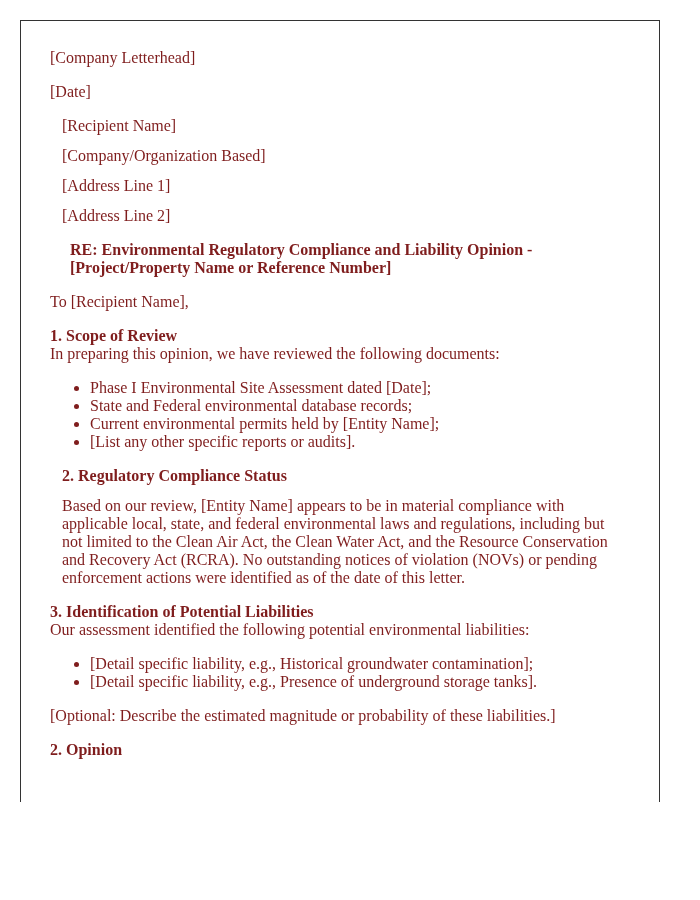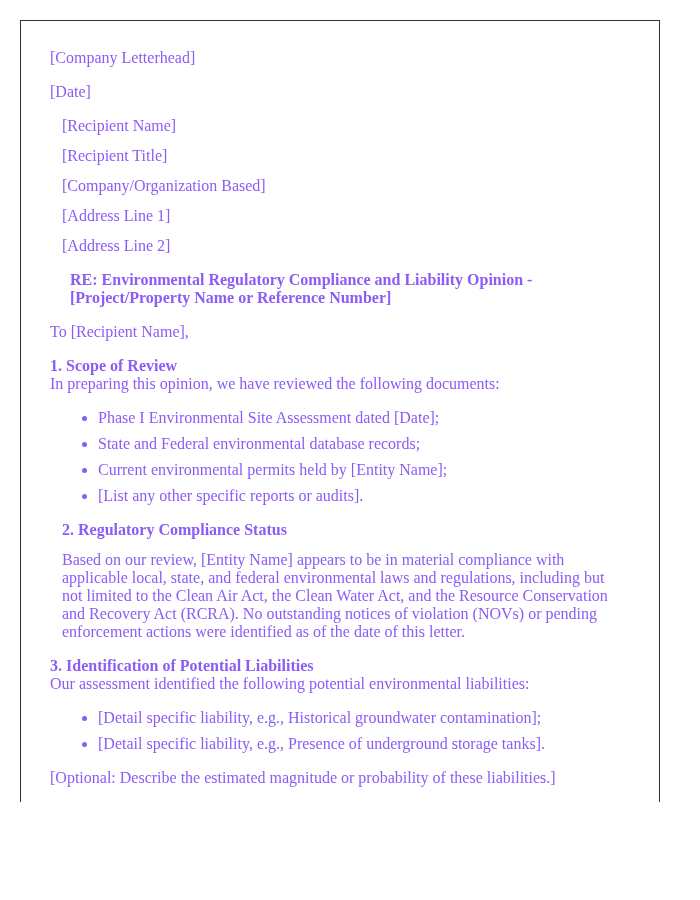--- a/index.html
+++ b/index.html
@@ -14,42 +14,41 @@
       box-sizing: border-box;
       overflow: hidden;
     }
     .content {
       position: absolute;
       left: 29px; top: 28px;
       width: 590px;
       font-family: "Liberation Serif", "DejaVu Serif", serif;
       font-size: 16px;
       line-height: 18px;
-      color: #8b5cf6;
+      color: #7f1d1d;
     }
     p { margin: 0 0 16px 0; }
     .block { margin: 0 0 16px 0; }
     .block div { margin: 12px; }
     .re { font-weight: bold; margin-bottom: 16px; margin-left: 20px; }
     .section-title { font-weight: bold; margin: 0; }
     ul { margin: 16px 0 16px 0; padding-left: 40px; }
-    li { margin: 8px; }
+    li { margin: 0; }
   </style>
 </head>
 <body>
 
 <div class="page">
   <div class="content">
 
     <p>[Company Letterhead]</p>
     <p>[Date]</p>
 
     <div class="block">
       <div>[Recipient Name]</div>
-      <div>[Recipient Title]</div>
       <div>[Company/Organization Based]</div>
       <div>[Address Line 1]</div>
       <div>[Address Line 2]</div>
     </div>
 
     <div class="re">
       <div>RE: Environmental Regulatory Compliance and Liability Opinion -</div>
       <div>[Project/Property Name or Reference Number]</div>
     </div>
 

